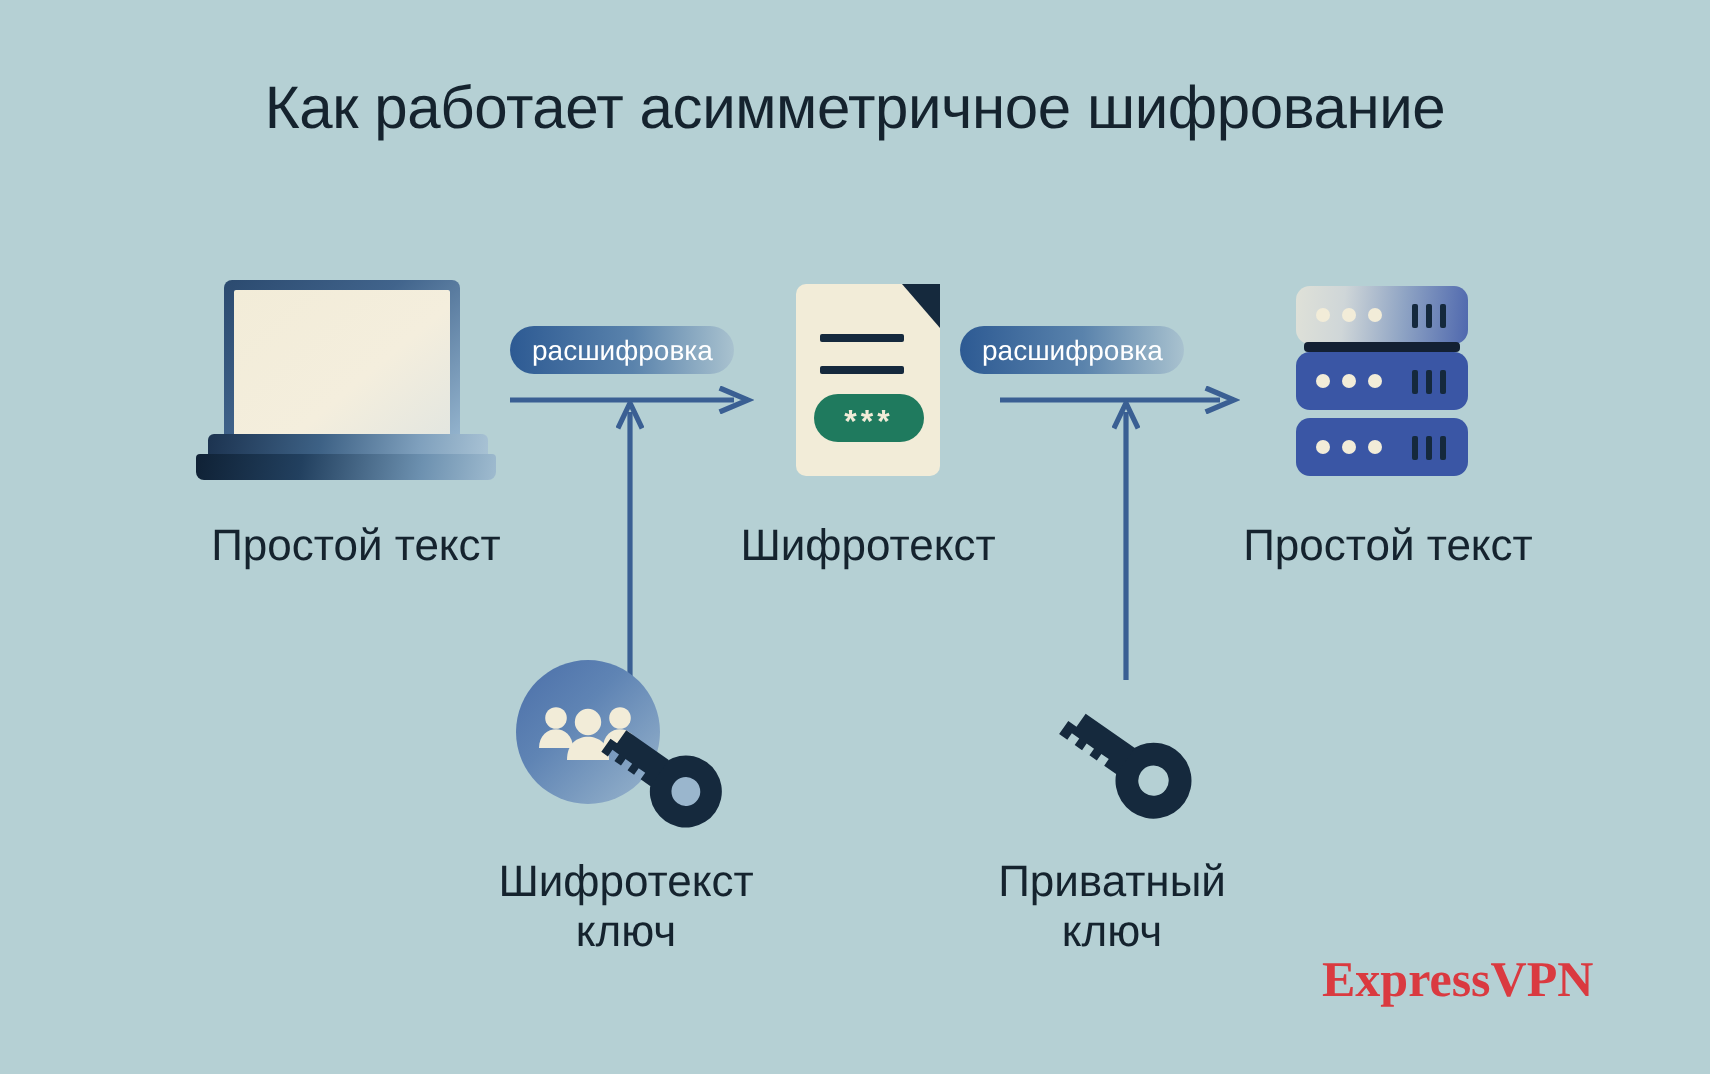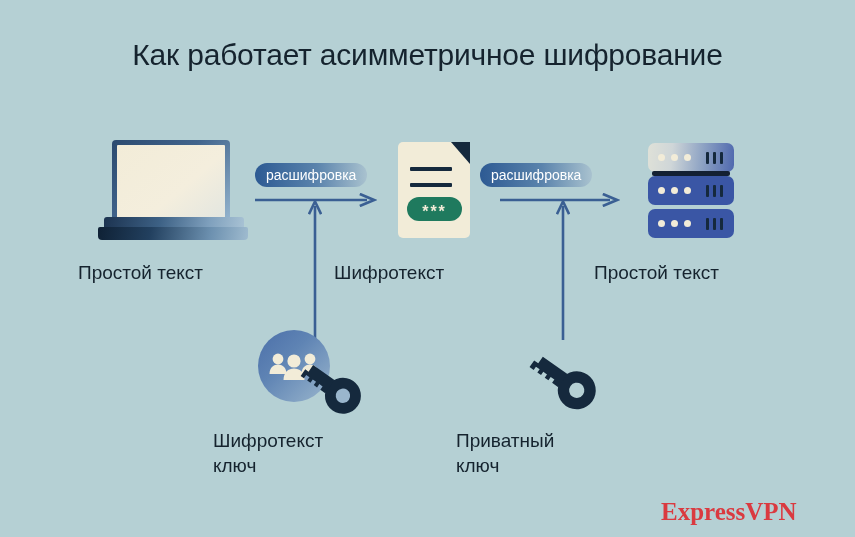--- a/index.html
+++ b/index.html
@@ -29,21 +29,22 @@
     font-size: 30px;
     font-weight: 400;
     color: #15232e;
     letter-spacing: -0.2px;
     white-space: nowrap;
   }
 
   
   .caption {
     position: absolute;
-    font-size: 19px;
+    text-align: center;
+    font-size: 22px;
     color: #15232e;
     line-height: 25px;
     white-space: pre-line;
   }
 
   
   #laptop {
     position: absolute;
     left: 98px;
     top: 140px;
@@ -272,21 +273,21 @@
   #cap-plaintext-1 { left: 78px;  top: 260px; width: 200px; }
   #cap-ciphertext  { left: 334px; top: 260px; width: 200px; }
   #cap-plaintext-2 { left: 594px; top: 260px; width: 200px; }
   #cap-public-key  { left: 213px; top: 428px; width: 200px; }
   #cap-private-key { left: 456px; top: 428px; width: 200px; }
 
   
   #logo {
     position: absolute;
     left: 636px;
-    top: 494px;
+    top: 473px;
     width: 160px;
     height: 36px;
     display: flex;
     align-items: center;
     gap: 25px;
   }
   #logo-text {
     color: #da3a40;
     font-family: "Liberation Serif", serif;
     font-size: 25px;

